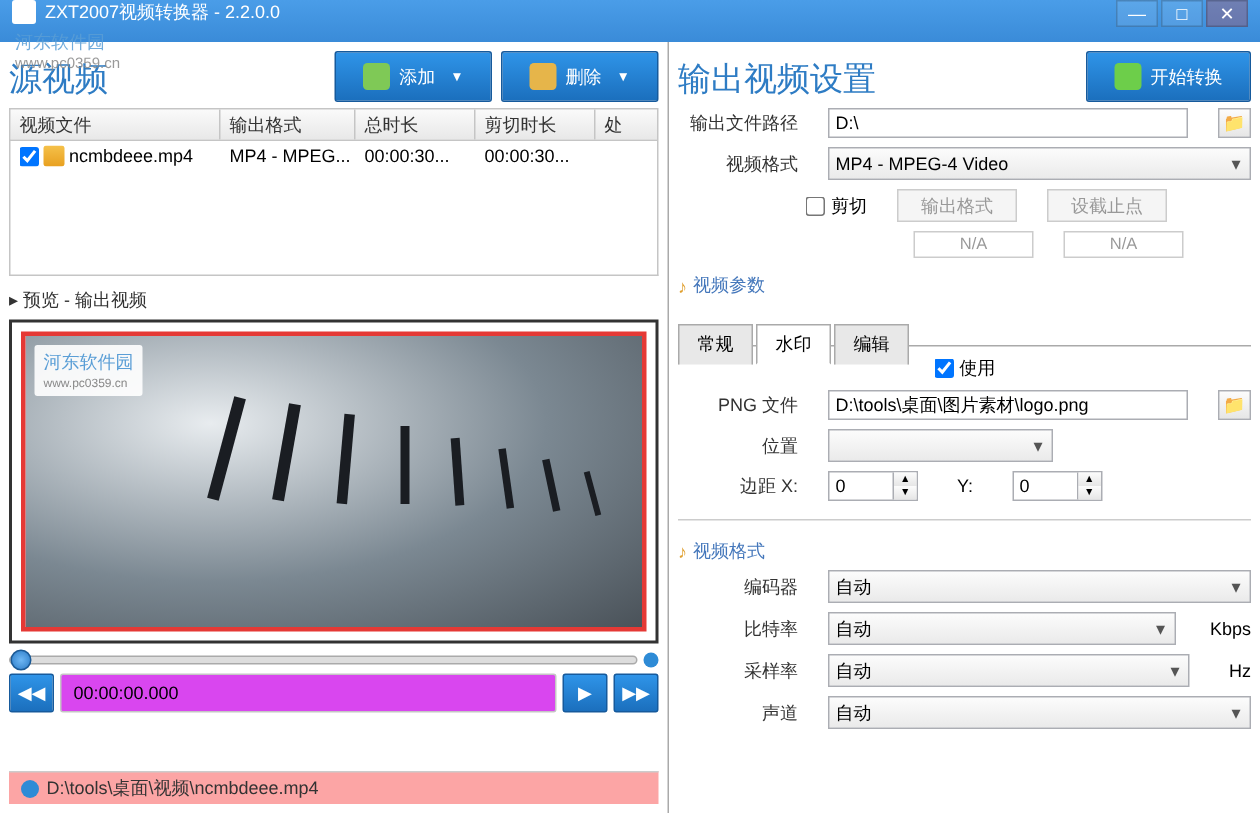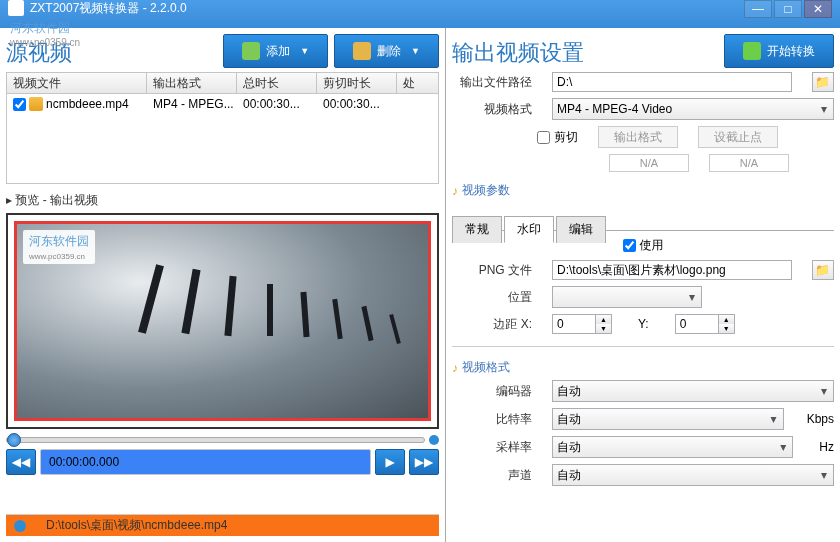--- a/index.html
+++ b/index.html
@@ -29,22 +29,22 @@
 .preview-label { margin-top: 8px; color: #333; }
 .preview-box { border: 2px solid #333; margin-top: 4px; padding: 6px; background: #fff; }
 .preview-img { border: 3px solid #e53935; height: 200px; position: relative; overflow: hidden; background: radial-gradient(ellipse at 30% 30%, #e8ecef 0%, #7b8892 55%, #4a5259 100%); }
 .clock-tick { position: absolute; background: #1a1d22; }
 .preview-wm { position: absolute; top: 6px; left: 6px; background: rgba(255,255,255,0.9); padding: 3px 6px; font-size: 10px; border-radius: 2px; color: #5a9ed6; }
 .slider-row { display: flex; align-items: center; margin-top: 6px; gap: 4px; }
 .slider { flex: 1; height: 6px; background: #ddd; border: 1px solid #aaa; border-radius: 3px; position: relative; }
 .slider-thumb { width: 14px; height: 14px; background: radial-gradient(#6fb8f5,#2b7bc7); border-radius: 50%; position: absolute; top: -5px; left: 0; border: 1px solid #1b5a96; }
 .play-controls { display: flex; gap: 4px; margin-top: 4px; align-items: center; }
 .pc-btn { width: 30px; height: 26px; background: linear-gradient(#2f94e8,#1b6fbd); border: 1px solid #165a9c; border-radius: 2px; color: #fff; display: flex; align-items: center; justify-content: center; cursor: pointer; font-size: 12px; }
-.pc-btn.wide { width: auto; flex: 1; background: #3b82f6; color: #000; border: 1px solid #c5c5c5; justify-content: flex-start; padding: 0 8px; }
-.statusbar { height: 22px; border-top: 1px solid #ccc; display: flex; align-items: center; padding: 0 8px; gap: 20px; color: #333; background: #f97316; margin-top: auto; }
+.pc-btn.wide { width: auto; flex: 1; background: #d946ef; color: #000; border: 1px solid #c5c5c5; justify-content: flex-start; padding: 0 8px; }
+.statusbar { height: 22px; border-top: 1px solid #ccc; display: flex; align-items: center; padding: 0 8px; gap: 5px; color: #333; background: #fca5a5; margin-top: auto; }
 .status-icon { width: 12px; height: 12px; background: #2e8bd6; border-radius: 50%; }
 .form-row { display: flex; align-items: center; margin-bottom: 6px; gap: 20px; }
 .form-label { width: 80px; text-align: right; color: #333; }
 .input { flex: 1; height: 20px; border: 1px solid #abadb3; padding: 0 4px; background: #fff; }
 .select { flex: 1; height: 22px; border: 1px solid #abadb3; background: linear-gradient(#fcfcfc,#eaeaea); display: flex; align-items: center; padding: 0 4px; position: relative; cursor: pointer; }
 .select::after { content: "▾"; position: absolute; right: 6px; color: #555; }
 .icon-btn { width: 22px; height: 20px; border: 1px solid #abadb3; background: linear-gradient(#fcfcfc,#e6e6e6); display: flex; align-items: center; justify-content: center; cursor: pointer; }
 .trim-row { display: flex; align-items: center; gap: 20px; margin-left: 85px; margin-bottom: 6px; }
 .trim-btn { width: 80px; height: 22px; border: 1px solid #ccc; background: #f5f5f5; color: #999; display: flex; align-items: center; justify-content: center; }
 .trim-na { width: 80px; height: 18px; border: 1px solid #ccc; background: #fff; color: #999; display: flex; align-items: center; justify-content: center; font-size: 11px; }

